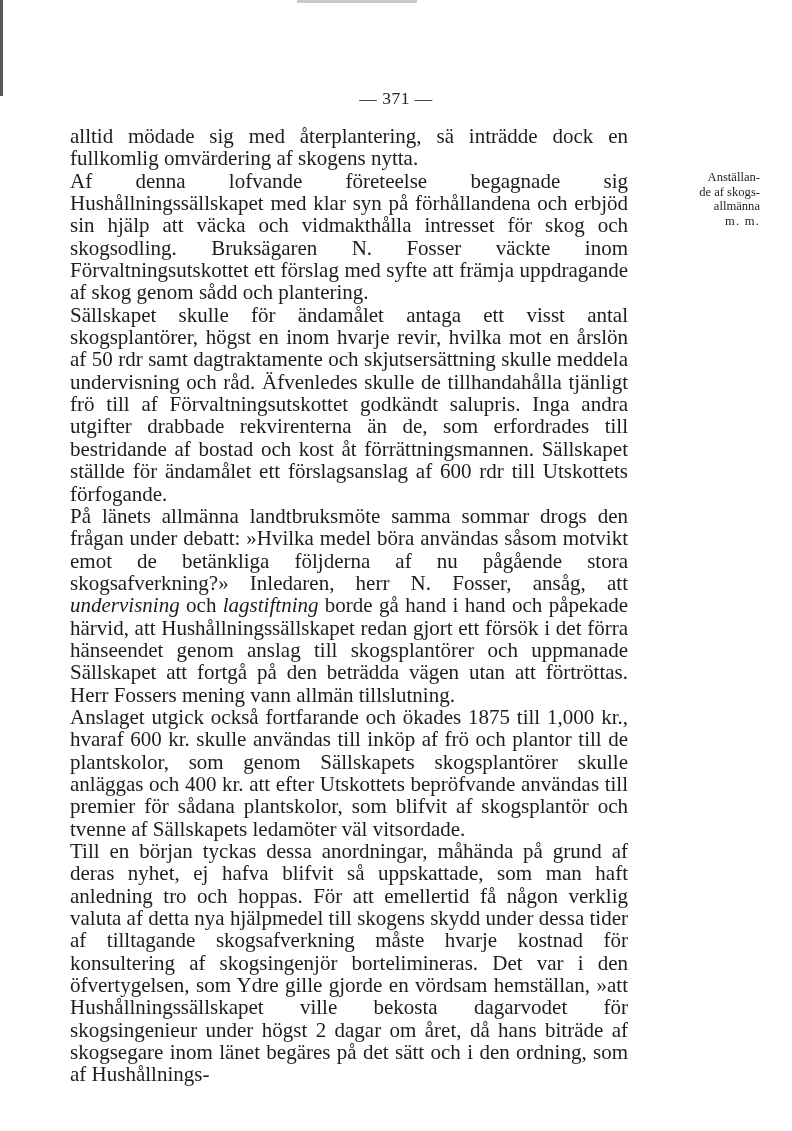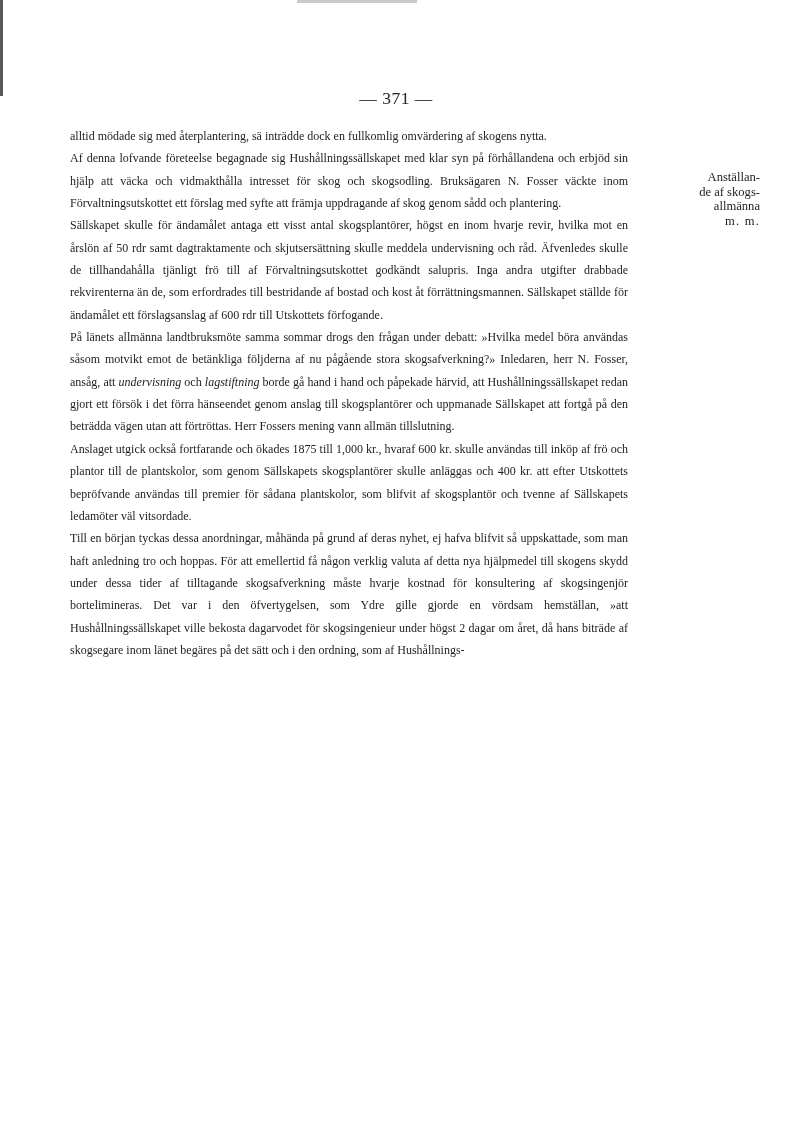--- a/index.html
+++ b/index.html
@@ -36,21 +36,21 @@
   
   .column {
     position: absolute;
     top: 125px;
     left: 70px;
     width: 558px;
   }
 
   p.para {
     margin: 0;
-    font-size: 12px;
+    font-size: 21px;
     line-height: 22.35px;
     text-align: justify;
     text-justify: inter-word;
     color: #1d1d1d;
     hyphens: none;
     -webkit-hyphens: none;
   }
   p.para + p.para {
     text-indent: 0;
   }

